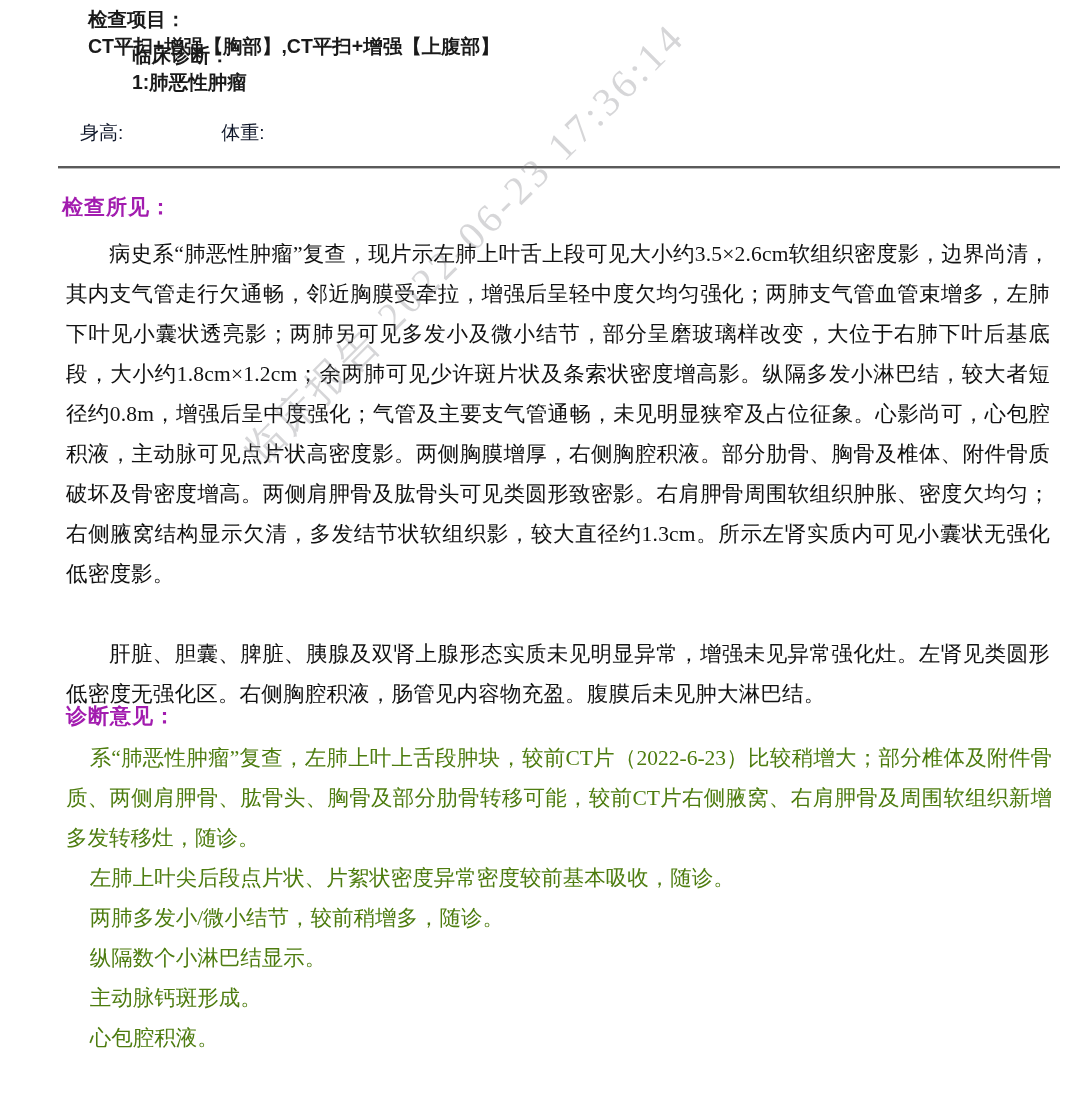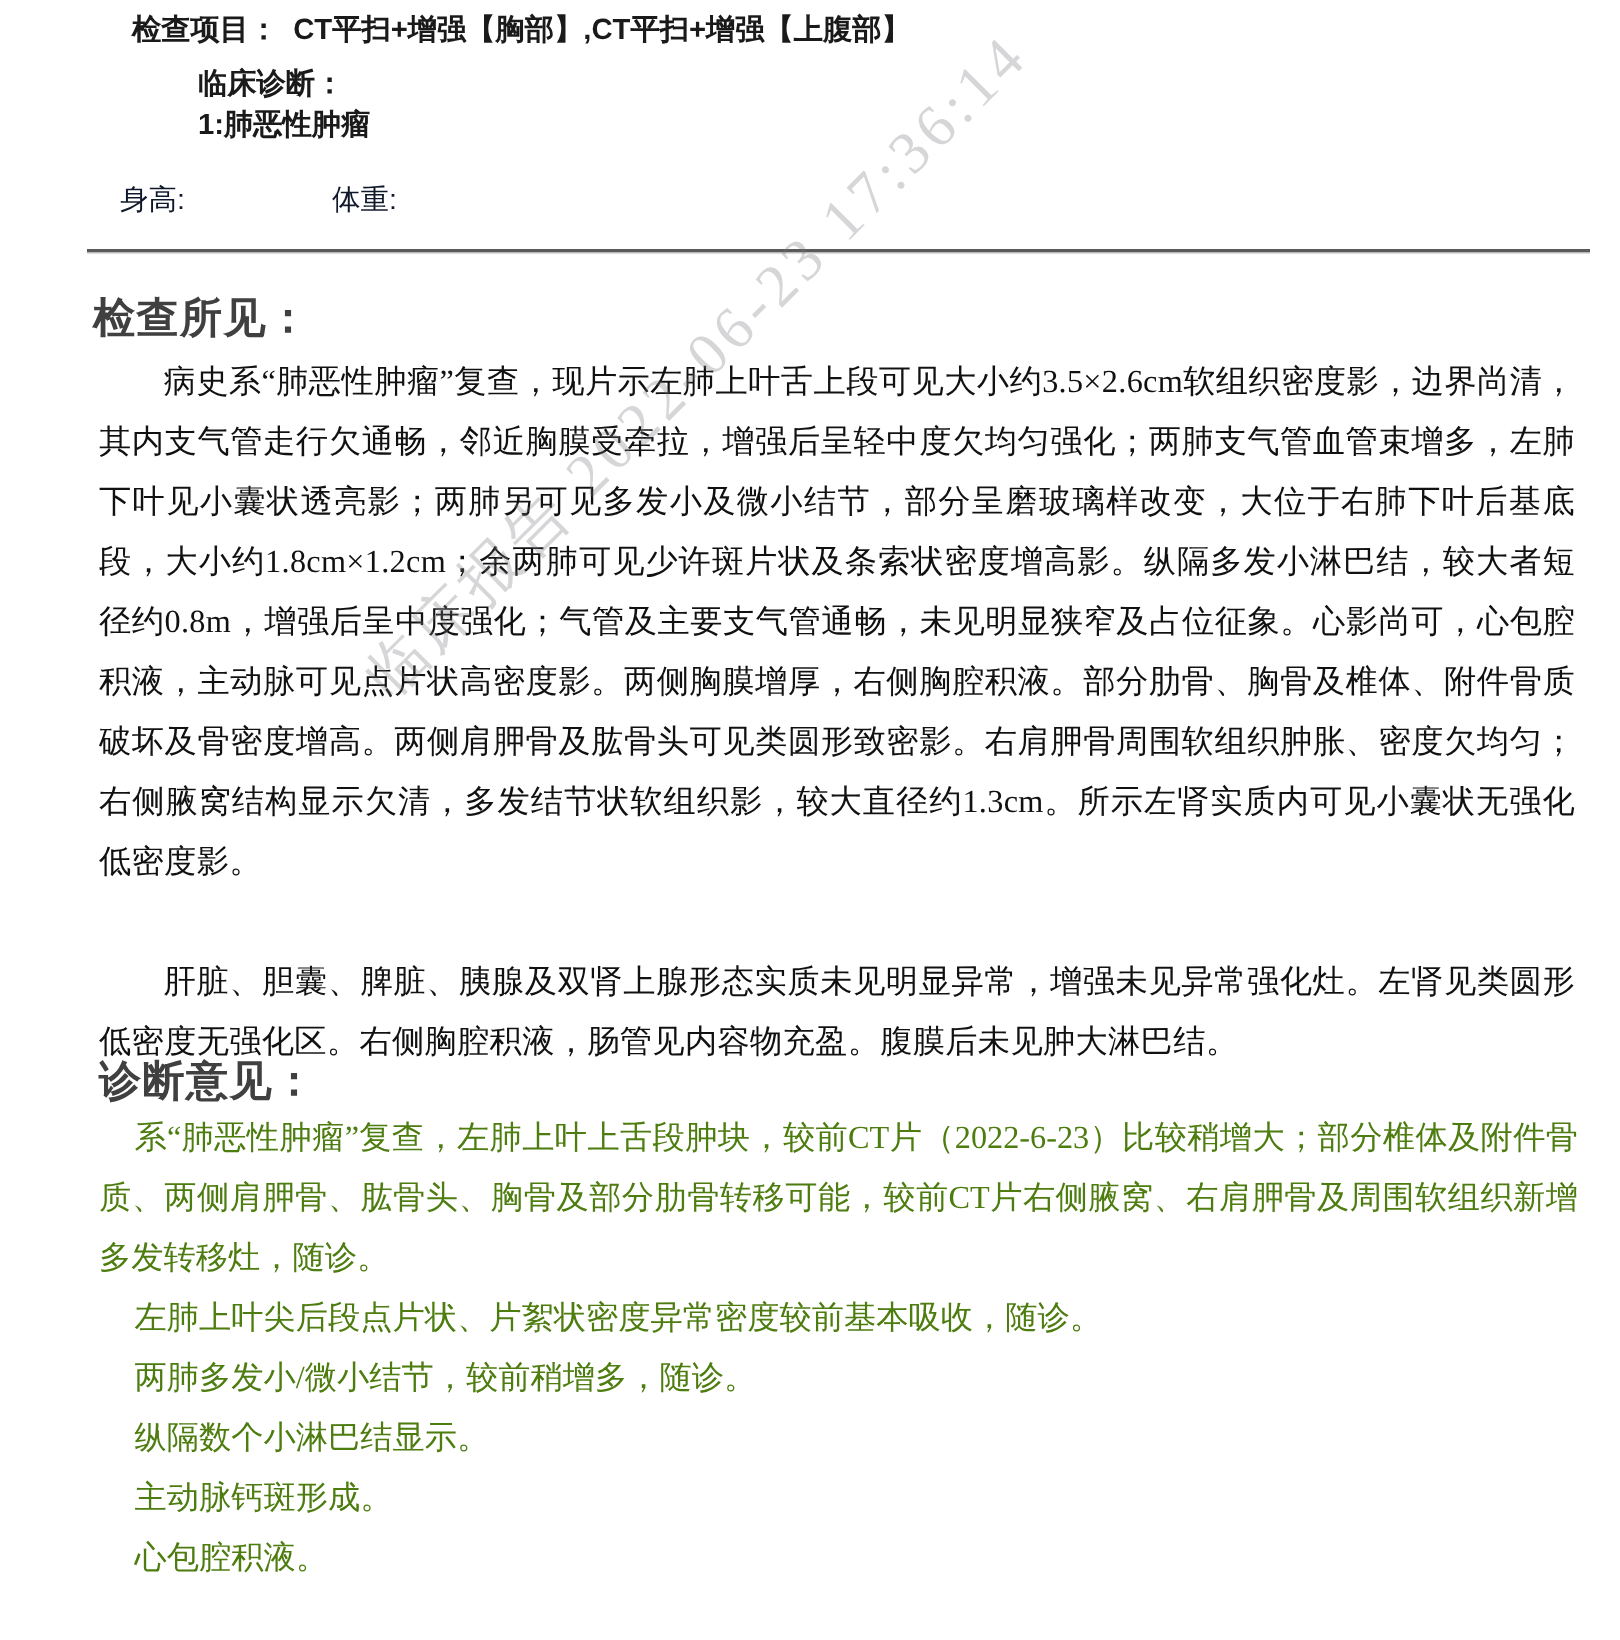--- a/index.html
+++ b/index.html
@@ -49,21 +49,21 @@
     z-index: 2;
   }
   .hdr-row {
     display: flex;
     align-items: baseline;
     font-family: "Liberation Sans", "DejaVu Sans", sans-serif;
     font-weight: bold;
     font-size: 19.5px;
     color: #1a1a1a;
   }
-  .hdr-row.r1 { position: absolute; left: 88px; top: 6px; }
+  .hdr-row.r1 { position: absolute; left: 78px; top: 6px; flex-direction: column; }
   .hdr-row.r2 { position: absolute; left: 94px; top: 42px; flex-direction: column; }
   .hdr-label { white-space: nowrap; }
   .hdr-value { white-space: nowrap; margin-left: 10px; }
   .hdr-row.r2 .hdr-value { margin-left: 38px; }
 
   .vitals {
     position: absolute;
     left: 80px;
     top: 120px;
     display: flex;
@@ -84,22 +84,22 @@
     width: 1002px;
     height: 0;
     border-top: 2px solid #5a5a5a;
     border-bottom: 1px solid #b9b9b9;
   }
 
   
   .section-title {
     font-family: Liberation Serif, serif;
     font-weight: bold;
-    font-size: 28px;
-    color: #404040;
+    font-size: 21px;
+    color: #a21caf;
     letter-spacing: 1px;
   }
 
   #findings-title { position: absolute; left: 62px; top: 193px; }
   #impression-title { position: absolute; left: 66px; top: 702px; }
 
   .body-text {
     font-family: "Liberation Serif", "DejaVu Serif", serif;
     font-size: 21.5px;
     line-height: 40px;

